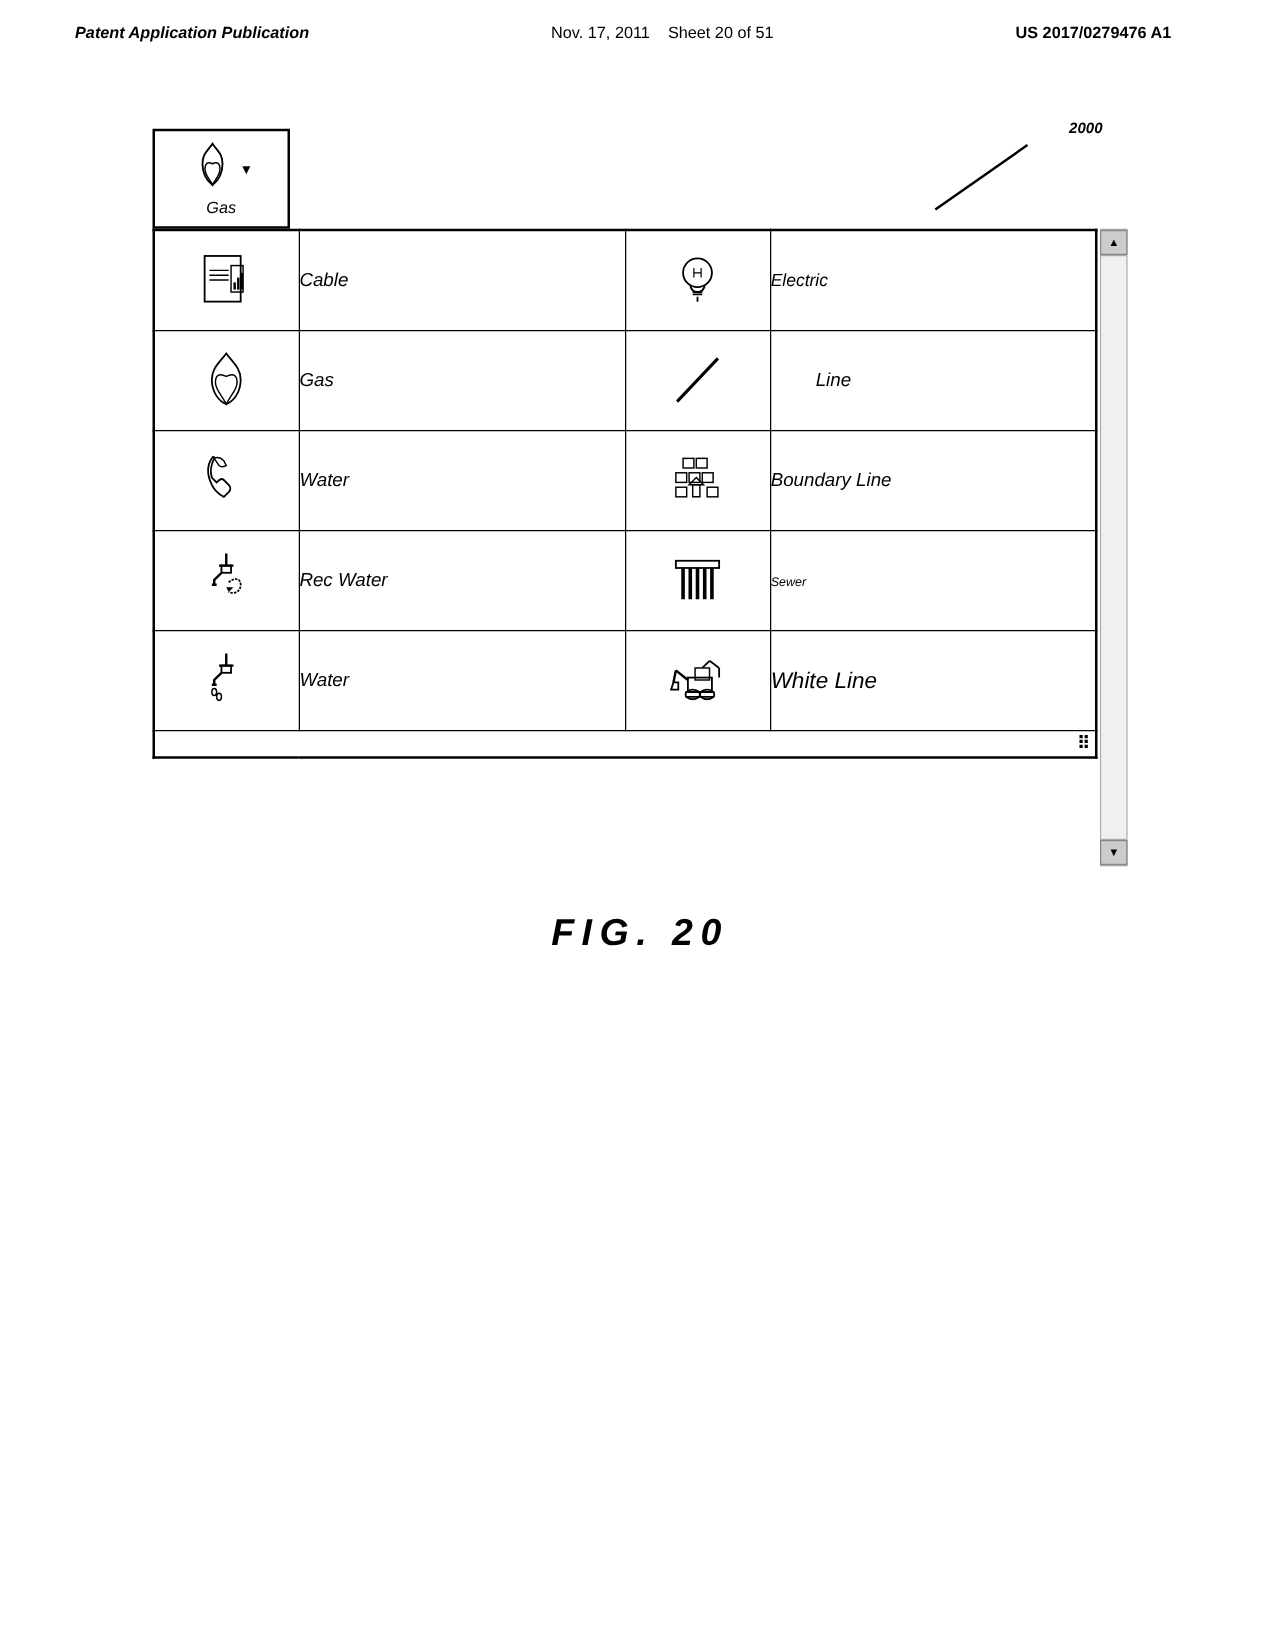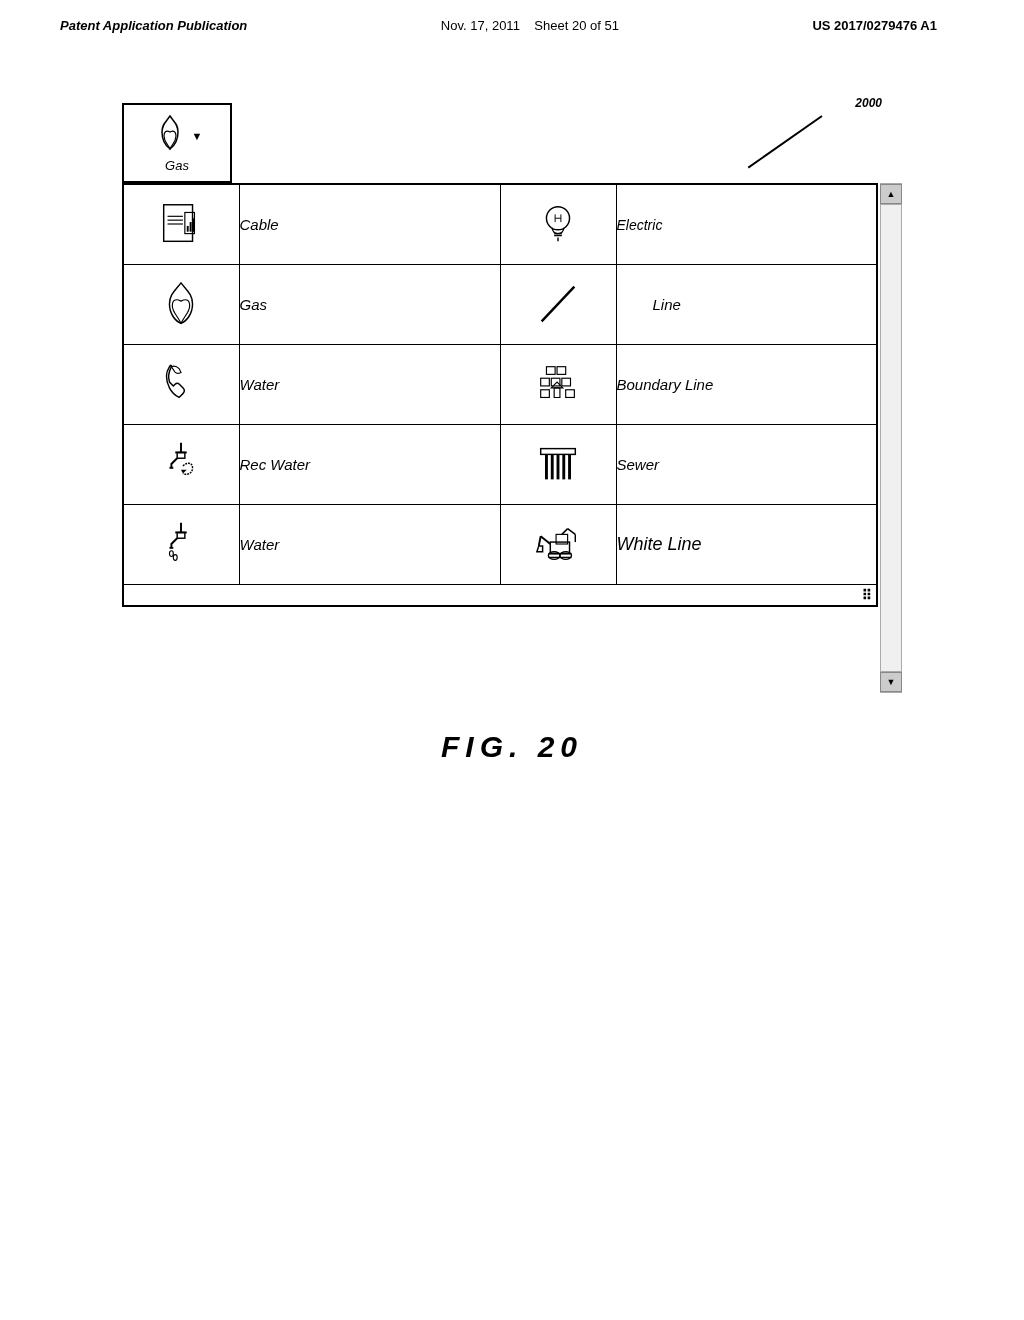--- a/index.html
+++ b/index.html
@@ -299,21 +299,21 @@
                 <rect x="8" y="10" width="36" height="6" fill="none" stroke="#000" stroke-width="1.5"></rect>
                 <line x1="14" y1="16" x2="14" y2="42" stroke="#000" stroke-width="3"></line>
                 <line x1="20" y1="16" x2="20" y2="42" stroke="#000" stroke-width="3"></line>
                 <line x1="26" y1="16" x2="26" y2="42" stroke="#000" stroke-width="3"></line>
                 <line x1="32" y1="16" x2="32" y2="42" stroke="#000" stroke-width="3"></line>
                 <line x1="38" y1="16" x2="38" y2="42" stroke="#000" stroke-width="3"></line>
               </svg>
             </div>
           </td>
           <td class="label-cell" style="border-right:none;">
-            <span style="font-style:italic; font-size:15px;">Sewer</span>
+            <span style="font-style:italic; font-size:10px;">Sewer</span>
           </td>
         </tr>
 
         <tr>
           <td class="icon-cell">
             <div class="icon-svg">
               <svg width="52" height="52" viewBox="0 0 52 52">
 
                 <line x1="26" y1="4" x2="26" y2="14" stroke="#000" stroke-width="2"></line>
                 <line x1="20" y1="14" x2="32" y2="14" stroke="#000" stroke-width="2"></line>

